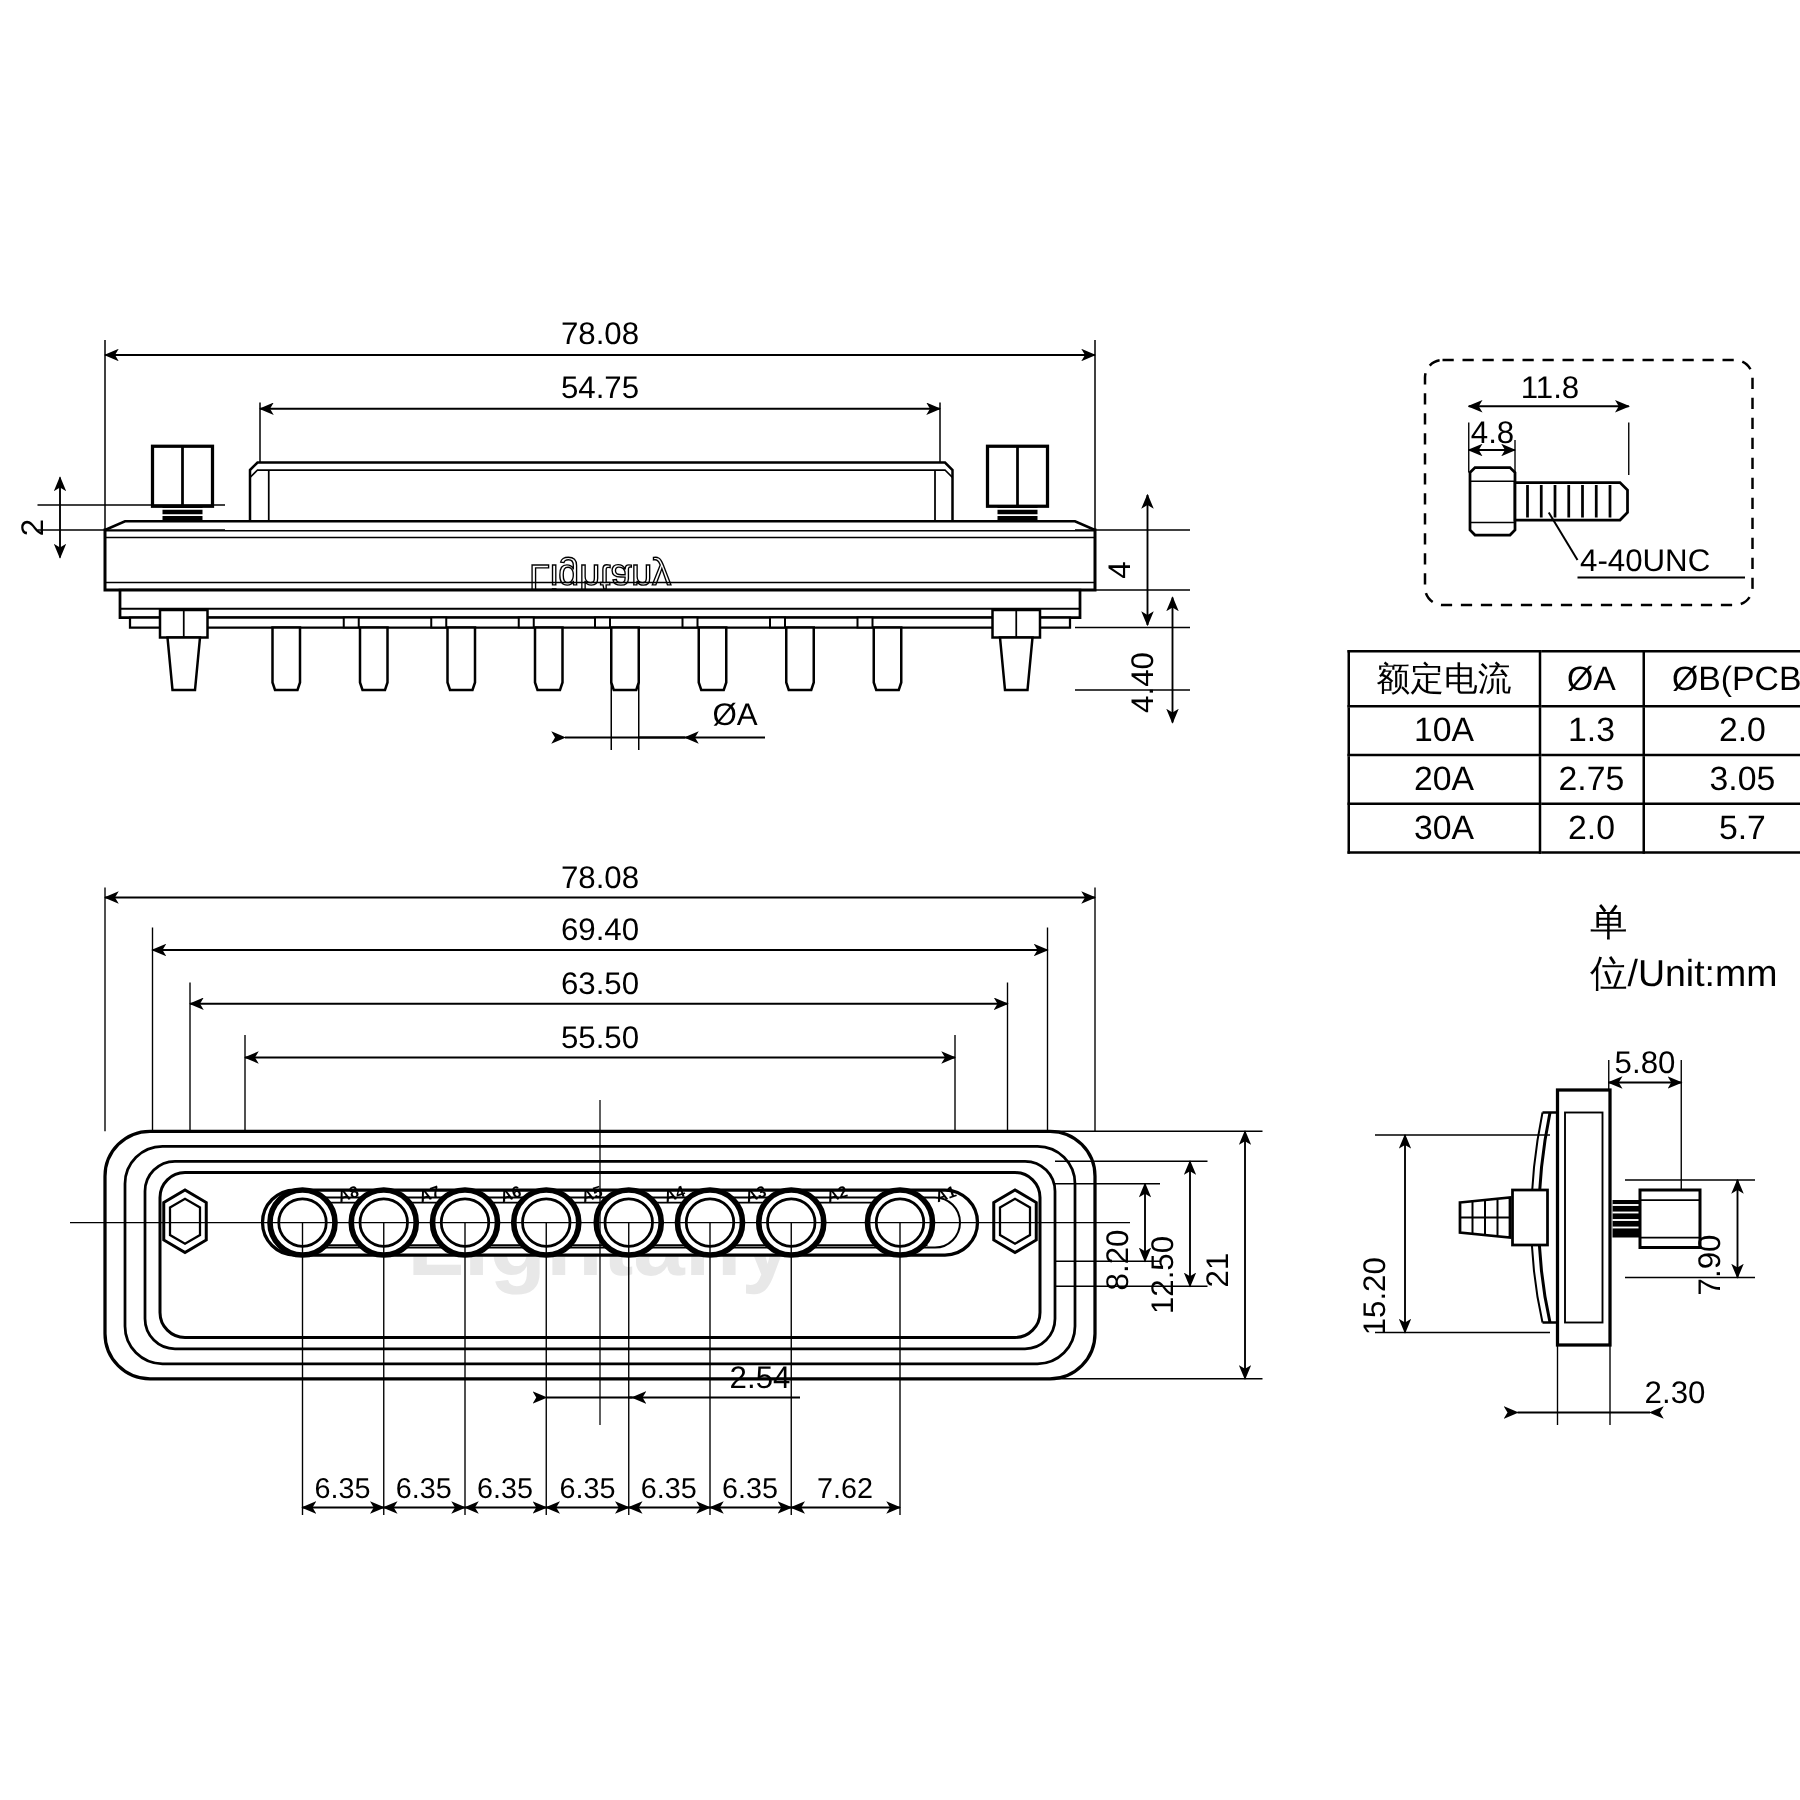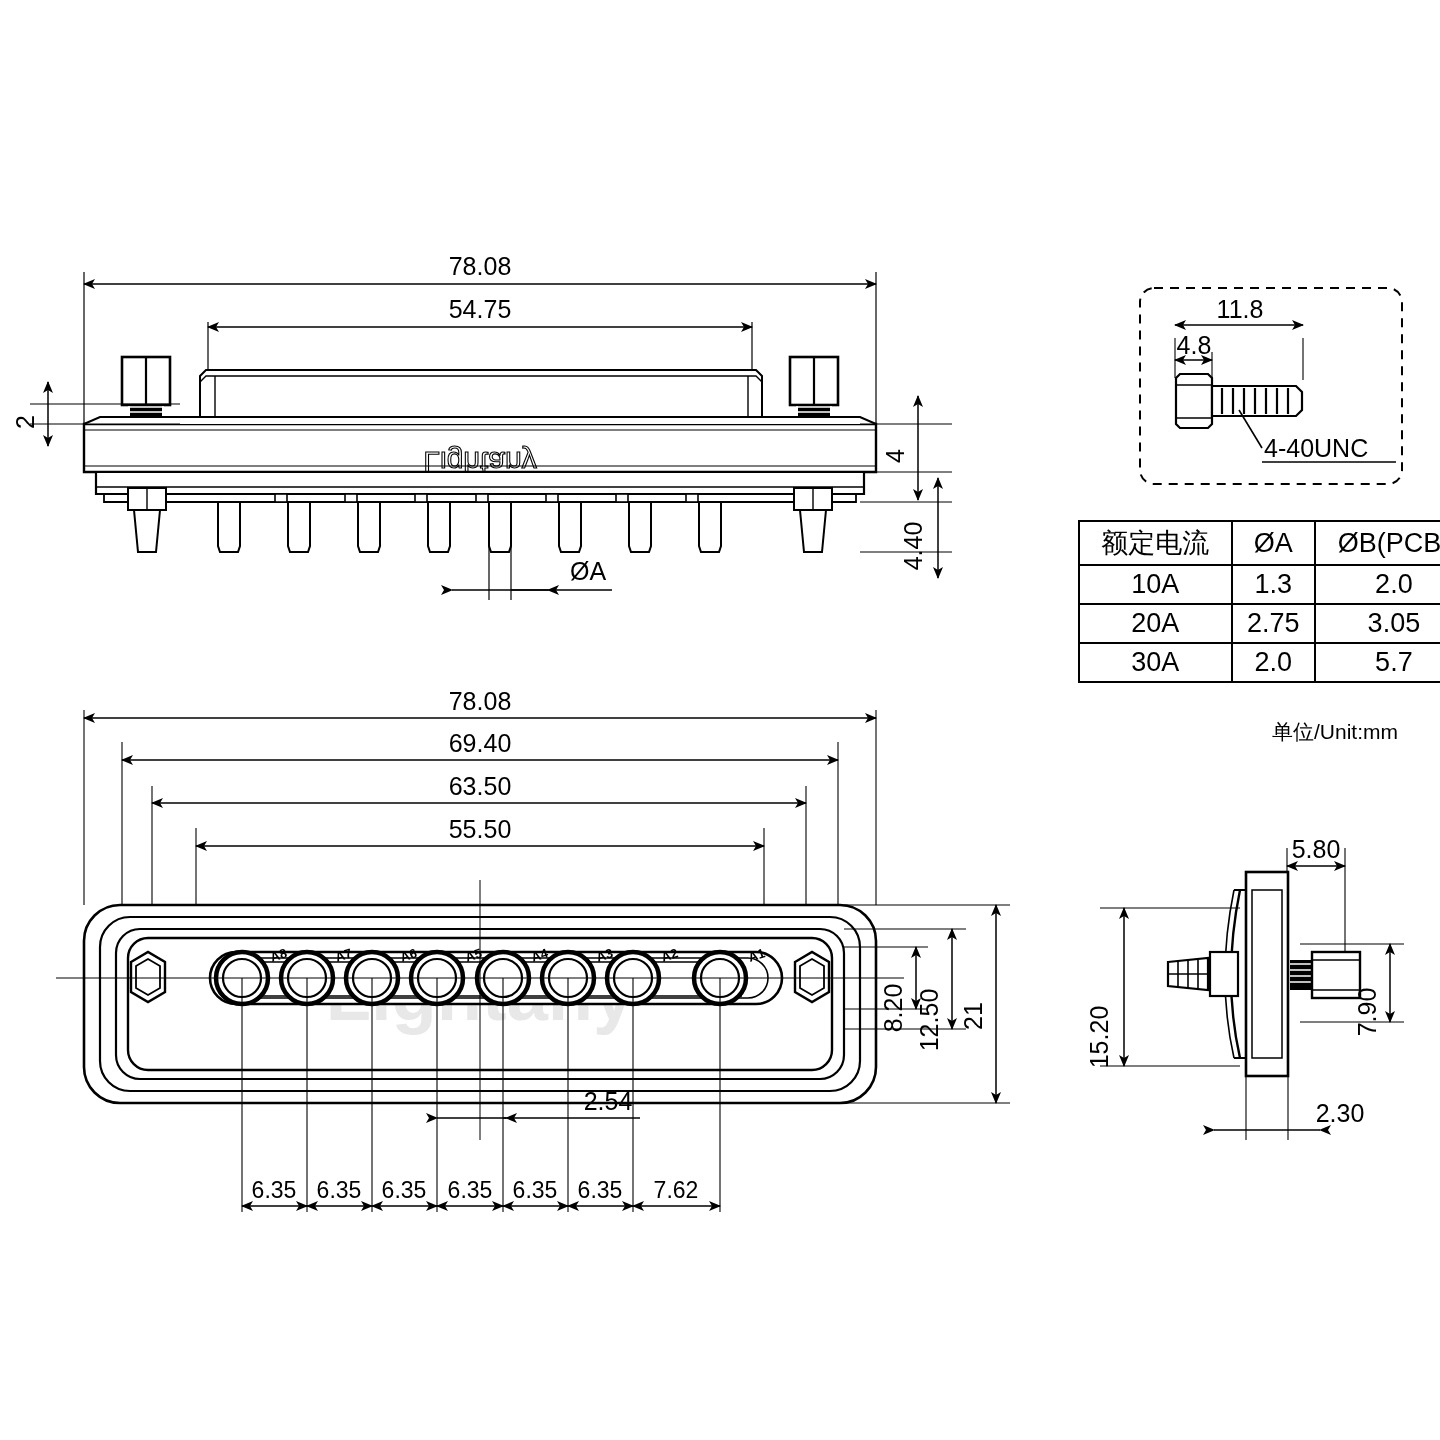--- a/index.html
+++ b/index.html
@@ -7,21 +7,21 @@
        font-family:"Liberation Sans","DejaVu Sans",sans-serif;color:#000;}
   .stage{position:absolute;inset:0;}
   svg{display:block;}
   .dimtxt{font-family:"Liberation Sans","DejaVu Sans",sans-serif;font-size:25px;fill:#000;}
   .dimtxt.sm{font-size:23px;}
   .pinlbl{font-family:"Liberation Sans","DejaVu Sans",sans-serif;font-size:13px;fill:#000;font-weight:bold;}
   .tbl{position:absolute;border-collapse:collapse;}
   .tbl td,.tbl th{border:2px solid #000;font-weight:400;
        font-family:"Liberation Sans","DejaVu Sans",sans-serif;font-size:27px;text-align:center;
        padding:3px 6px;color:#000;}
-  .unit{position:absolute;font-size:21px;}
+  .unit{position:absolute;font-size:30px;}
   .wm{font-family:"Liberation Sans","DejaVu Sans",sans-serif;font-size:74px;fill:#e8e8e8;font-weight:bold;}
   .brand{font-family:"Liberation Sans","DejaVu Sans",sans-serif;font-size:30px;fill:none;stroke:#000;stroke-width:1.1;}
 </style>
 </head>
 <body>
 
 <div class="stage">
 
 <svg width="1440" height="1440" viewBox="0 0 1440 1440">
   <defs>

